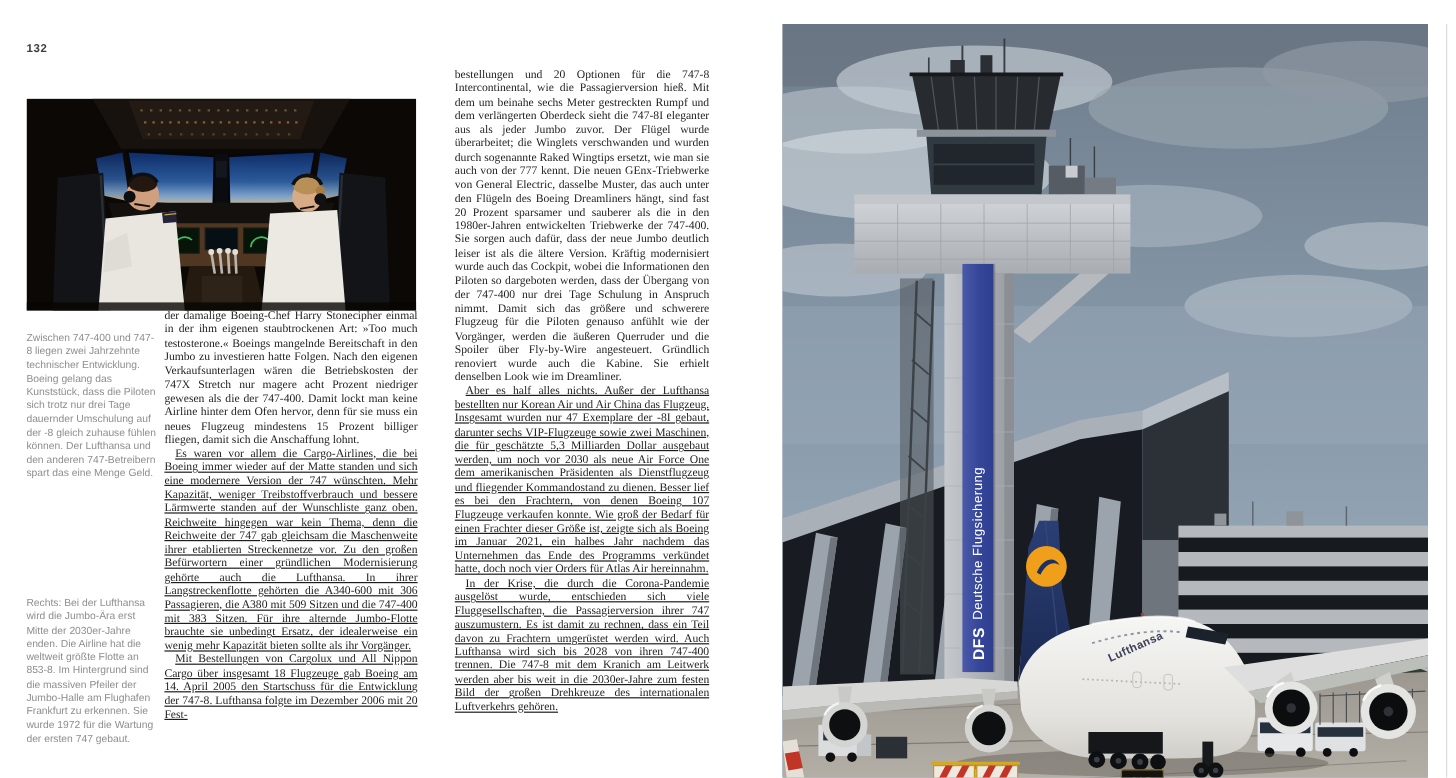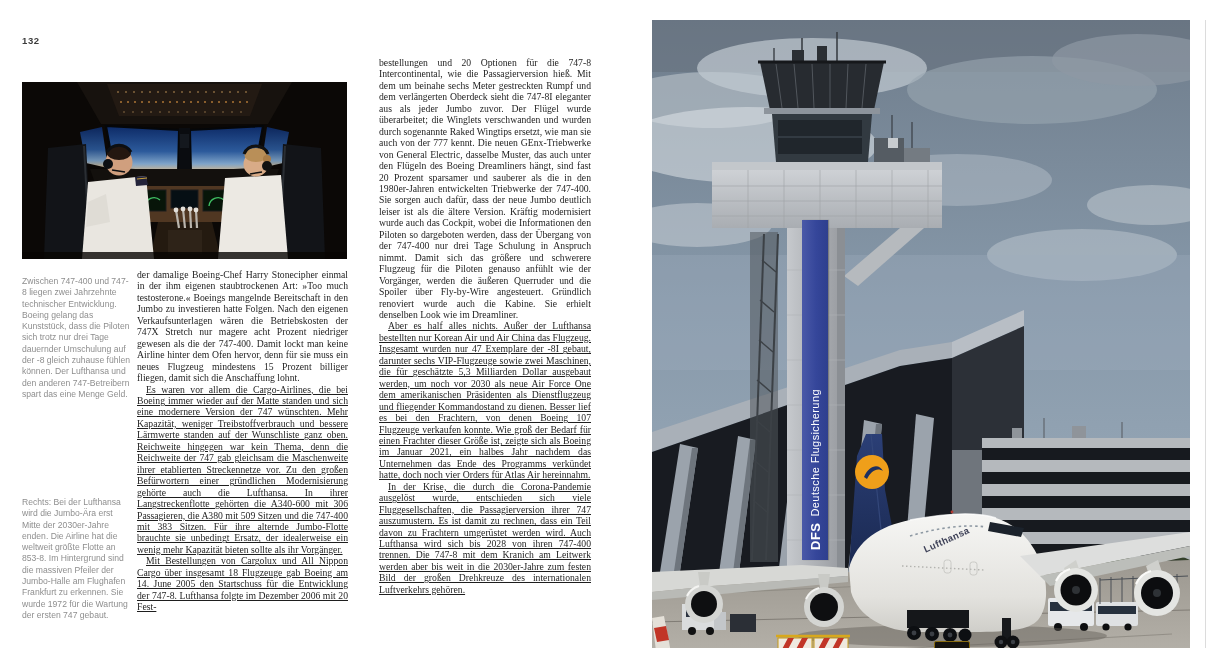--- a/index.html
+++ b/index.html
@@ -12,21 +12,21 @@
                letter-spacing:.6px;color:#3c3c3c;}
   .cockpit-photo{position:absolute;left:22px;top:62px;width:325px;height:177px;overflow:hidden;}
   .caption{position:absolute;left:22px;width:111px;color:#8e8e8e;font-size:8.6px;
            line-height:11.3px;font-family:"Liberation Sans",sans-serif;}
   .caption-1{top:256px;}
   .caption-2{top:477px;}
 
   .bodycol{position:absolute;width:211px;color:#1e1e1e;
            font-family:"Liberation Serif",serif;font-size:9.7px;line-height:11.45px;
            text-align:justify;hyphens:auto;-webkit-hyphens:auto;}
-  .col-1{left:137px;top:249px;}
+  .col-1{left:137px;top:238px;}
   .col-2{left:379px;top:37px;width:212px;}
   .bodycol p{margin:0;}
   .bodycol p.ind{text-indent:9px;text-decoration:underline;}
 
   
   .right-photo{position:absolute;left:652px;top:0;width:538px;height:640px;overflow:hidden;
                background:#8b9dae;}
   .page-edge{position:absolute;left:1205px;top:0;width:1px;height:648px;background:#dcdcdc;}
 
   .dfs-banner{position:absolute;left:150px;top:200px;width:26px;height:340px;
@@ -140,21 +140,21 @@
       <rect x="0" y="170" width="325" height="7" fill="#070503" opacity=".8"></rect>
     </svg>
   </div>
 
   <div class="caption caption-1">Zwischen 747-400 und 747-8 liegen zwei Jahrzehnte technischer Entwicklung. Boeing gelang das Kunststück, dass die Piloten sich trotz nur drei Tage dauernder Umschulung auf der -8 gleich zuhause fühlen können. Der Lufthansa und den anderen 747-Betreibern spart das eine Menge Geld.</div>
   <div class="caption caption-2">Rechts: Bei der Lufthansa wird die Jumbo-Ära erst Mitte der 2030er-Jahre enden. Die Airline hat die weltweit größte Flotte an 853-8. Im Hintergrund sind die massiven Pfeiler der Jumbo-Halle am Flughafen Frankfurt zu erkennen. Sie wurde 1972 für die Wartung der ersten 747 gebaut.</div>
 
   <div class="bodycol col-1" lang="de">
     <p>der damalige Boeing-Chef Harry Stonecipher einmal in der ihm eigenen staubtrockenen Art: »Too much testosterone.« Boeings mangelnde Bereitschaft in den Jumbo zu investieren hatte Folgen. Nach den eigenen Verkaufsunterlagen wären die Betriebskosten der 747X Stretch nur magere acht Prozent niedriger gewesen als die der 747-400. Damit lockt man keine Airline hinter dem Ofen hervor, denn für sie muss ein neues Flugzeug mindestens 15 Prozent billiger fliegen, damit sich die Anschaffung lohnt.</p>
     <p class="ind">Es waren vor allem die Cargo-Airlines, die bei Boeing immer wieder auf der Matte standen und sich eine modernere Version der 747 wünschten. Mehr Kapazität, weniger Treibstoffverbrauch und bessere Lärmwerte standen auf der Wunschliste ganz oben. Reichweite hingegen war kein Thema, denn die Reichweite der 747 gab gleichsam die Maschenweite ihrer etablierten Streckennetze vor. Zu den großen Befürwortern einer gründlichen Modernisierung gehörte auch die Lufthansa. In ihrer Langstreckenflotte gehörten die A340-600 mit 306 Passagieren, die A380 mit 509 Sitzen und die 747-400 mit 383 Sitzen. Für ihre alternde Jumbo-Flotte brauchte sie unbedingt Ersatz, der idealerweise ein wenig mehr Kapazität bieten sollte als ihr Vorgänger.</p>
-    <p class="ind">Mit Bestellungen von Cargolux und All Nippon Cargo über insgesamt 18 Flugzeuge gab Boeing am 14. June 2005 den Startschuss für die Entwicklung der 747-8. Lufthansa folgte im Dezember 2006 mit 20 Fest-</p>
+    <p class="ind">Mit Bestellungen von Cargolux und All Nippon Cargo über insgesamt 18 Flugzeuge gab Boeing am 14. April 2005 den Startschuss für die Entwicklung der 747-8. Lufthansa folgte im Dezember 2006 mit 20 Fest-</p>
   </div>
   <div class="bodycol col-2" lang="de">
     <p>bestellungen und 20 Optionen für die 747-8 Intercontinental, wie die Passagierversion hieß. Mit dem um beinahe sechs Meter gestreckten Rumpf und dem verlängerten Oberdeck sieht die 747-8I eleganter aus als jeder Jumbo zuvor. Der Flügel wurde überarbeitet; die Winglets verschwanden und wurden durch sogenannte Raked Wingtips ersetzt, wie man sie auch von der 777 kennt. Die neuen GEnx-Triebwerke von General Electric, dasselbe Muster, das auch unter den Flügeln des Boeing Dreamliners hängt, sind fast 20 Prozent sparsamer und sauberer als die in den 1980er-Jahren entwickelten Triebwerke der 747-400. Sie sorgen auch dafür, dass der neue Jumbo deutlich leiser ist als die ältere Version. Kräftig modernisiert wurde auch das Cockpit, wobei die Informationen den Piloten so dargeboten werden, dass der Übergang von der 747-400 nur drei Tage Schulung in Anspruch nimmt. Damit sich das größere und schwerere Flugzeug für die Piloten genauso anfühlt wie der Vorgänger, werden die äußeren Querruder und die Spoiler über Fly-by-Wire angesteuert. Gründlich renoviert wurde auch die Kabine. Sie erhielt denselben Look wie im Dreamliner.</p>
     <p class="ind">Aber es half alles nichts. Außer der Lufthansa bestellten nur Korean Air und Air China das Flugzeug. Insgesamt wurden nur 47 Exemplare der -8I gebaut, darunter sechs VIP-Flugzeuge sowie zwei Maschinen, die für geschätzte 5,3 Milliarden Dollar ausgebaut werden, um noch vor 2030 als neue Air Force One dem amerikanischen Präsidenten als Dienstflugzeug und fliegender Kommandostand zu dienen. Besser lief es bei den Frachtern, von denen Boeing 107 Flugzeuge verkaufen konnte. Wie groß der Bedarf für einen Frachter dieser Größe ist, zeigte sich als Boeing im Januar 2021, ein halbes Jahr nachdem das Unternehmen das Ende des Programms verkündet hatte, doch noch vier Orders für Atlas Air hereinnahm.</p>
     <p class="ind">In der Krise, die durch die Corona-Pandemie ausgelöst wurde, entschieden sich viele Fluggesellschaften, die Passagierversion ihrer 747 auszumustern. Es ist damit zu rechnen, dass ein Teil davon zu Frachtern umgerüstet werden wird. Auch Lufthansa wird sich bis 2028 von ihren 747-400 trennen. Die 747-8 mit dem Kranich am Leitwerk werden aber bis weit in die 2030er-Jahre zum festen Bild der großen Drehkreuze des internationalen Luftverkehrs gehören.</p>
   </div>
 
   <div class="right-photo">
     <svg width="538" height="640" viewBox="0 0 538 640">
       <defs>

